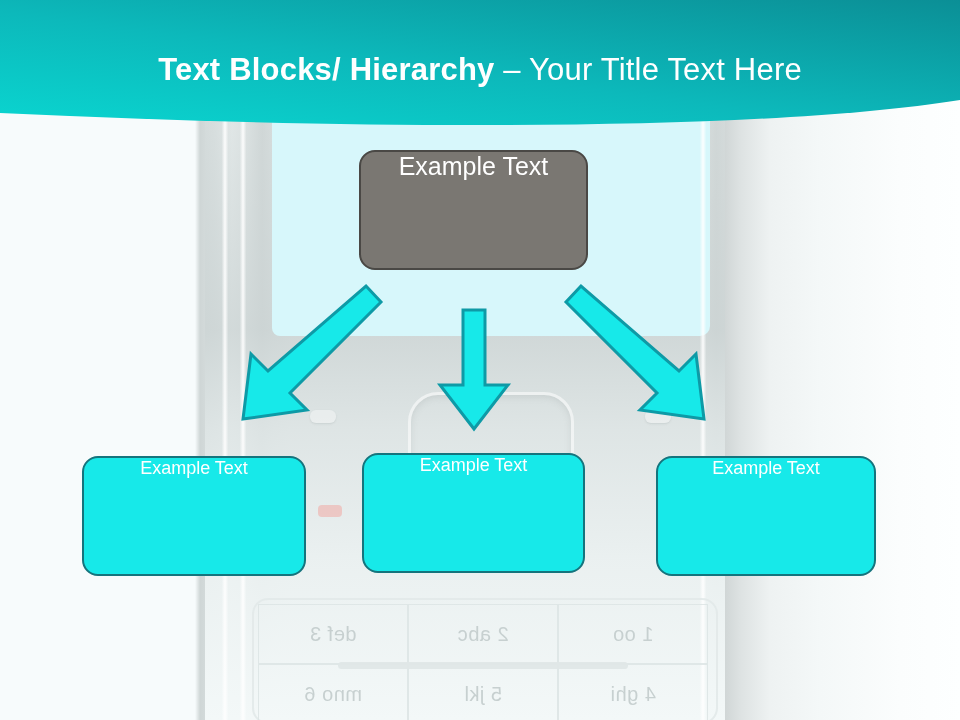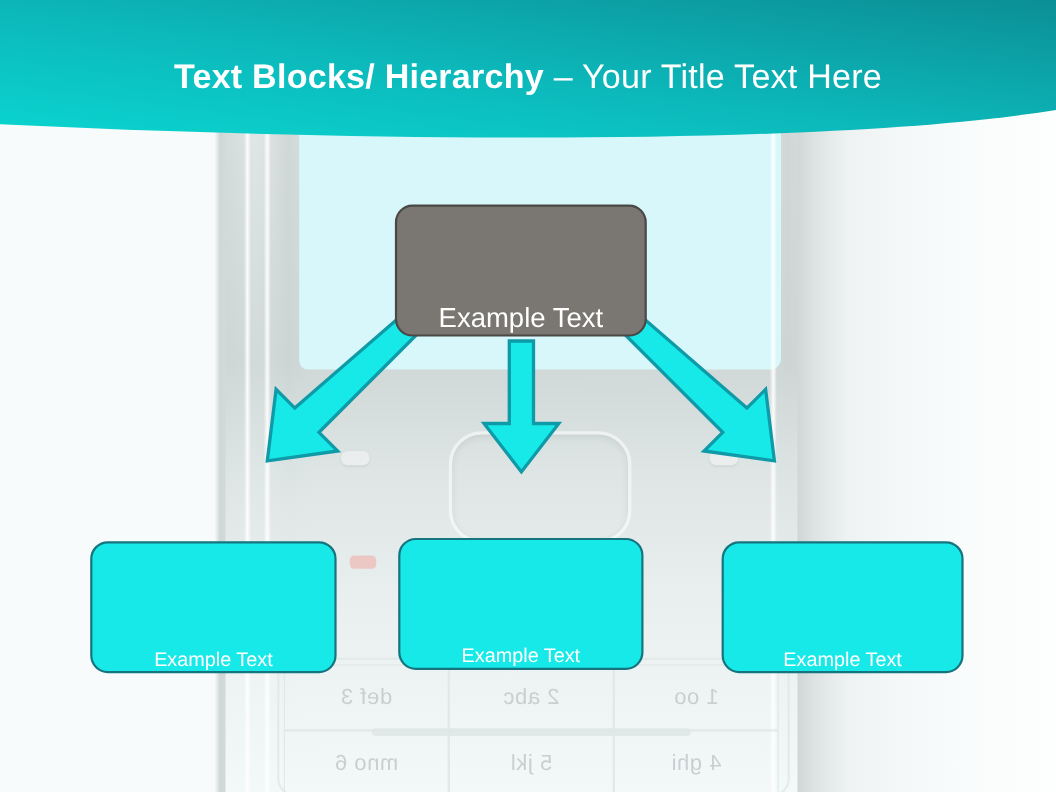--- a/index.html
+++ b/index.html
@@ -144,26 +144,25 @@
     white-space: nowrap;
     letter-spacing: 0.2px;
   }
   .header-title .strong { font-weight: bold; }
   .header-title .light  { font-weight: normal; }
 
   
   .node {
     position: absolute;
     display: flex;
-    align-items: flex-end;
+    align-items: flex-start;
     justify-content: center;
     color: #ffffff;
     text-align: center;
     box-sizing: border-box;
-    margin-top: 36px;
   }
   .node-root {
     left: 359px; top: 150px;
     width: 229px; height: 120px;
     background: #7a7772;
     border: 2px solid #4a4845;
     border-radius: 16px;
     font-size: 25px;
   }
   .node-child {

